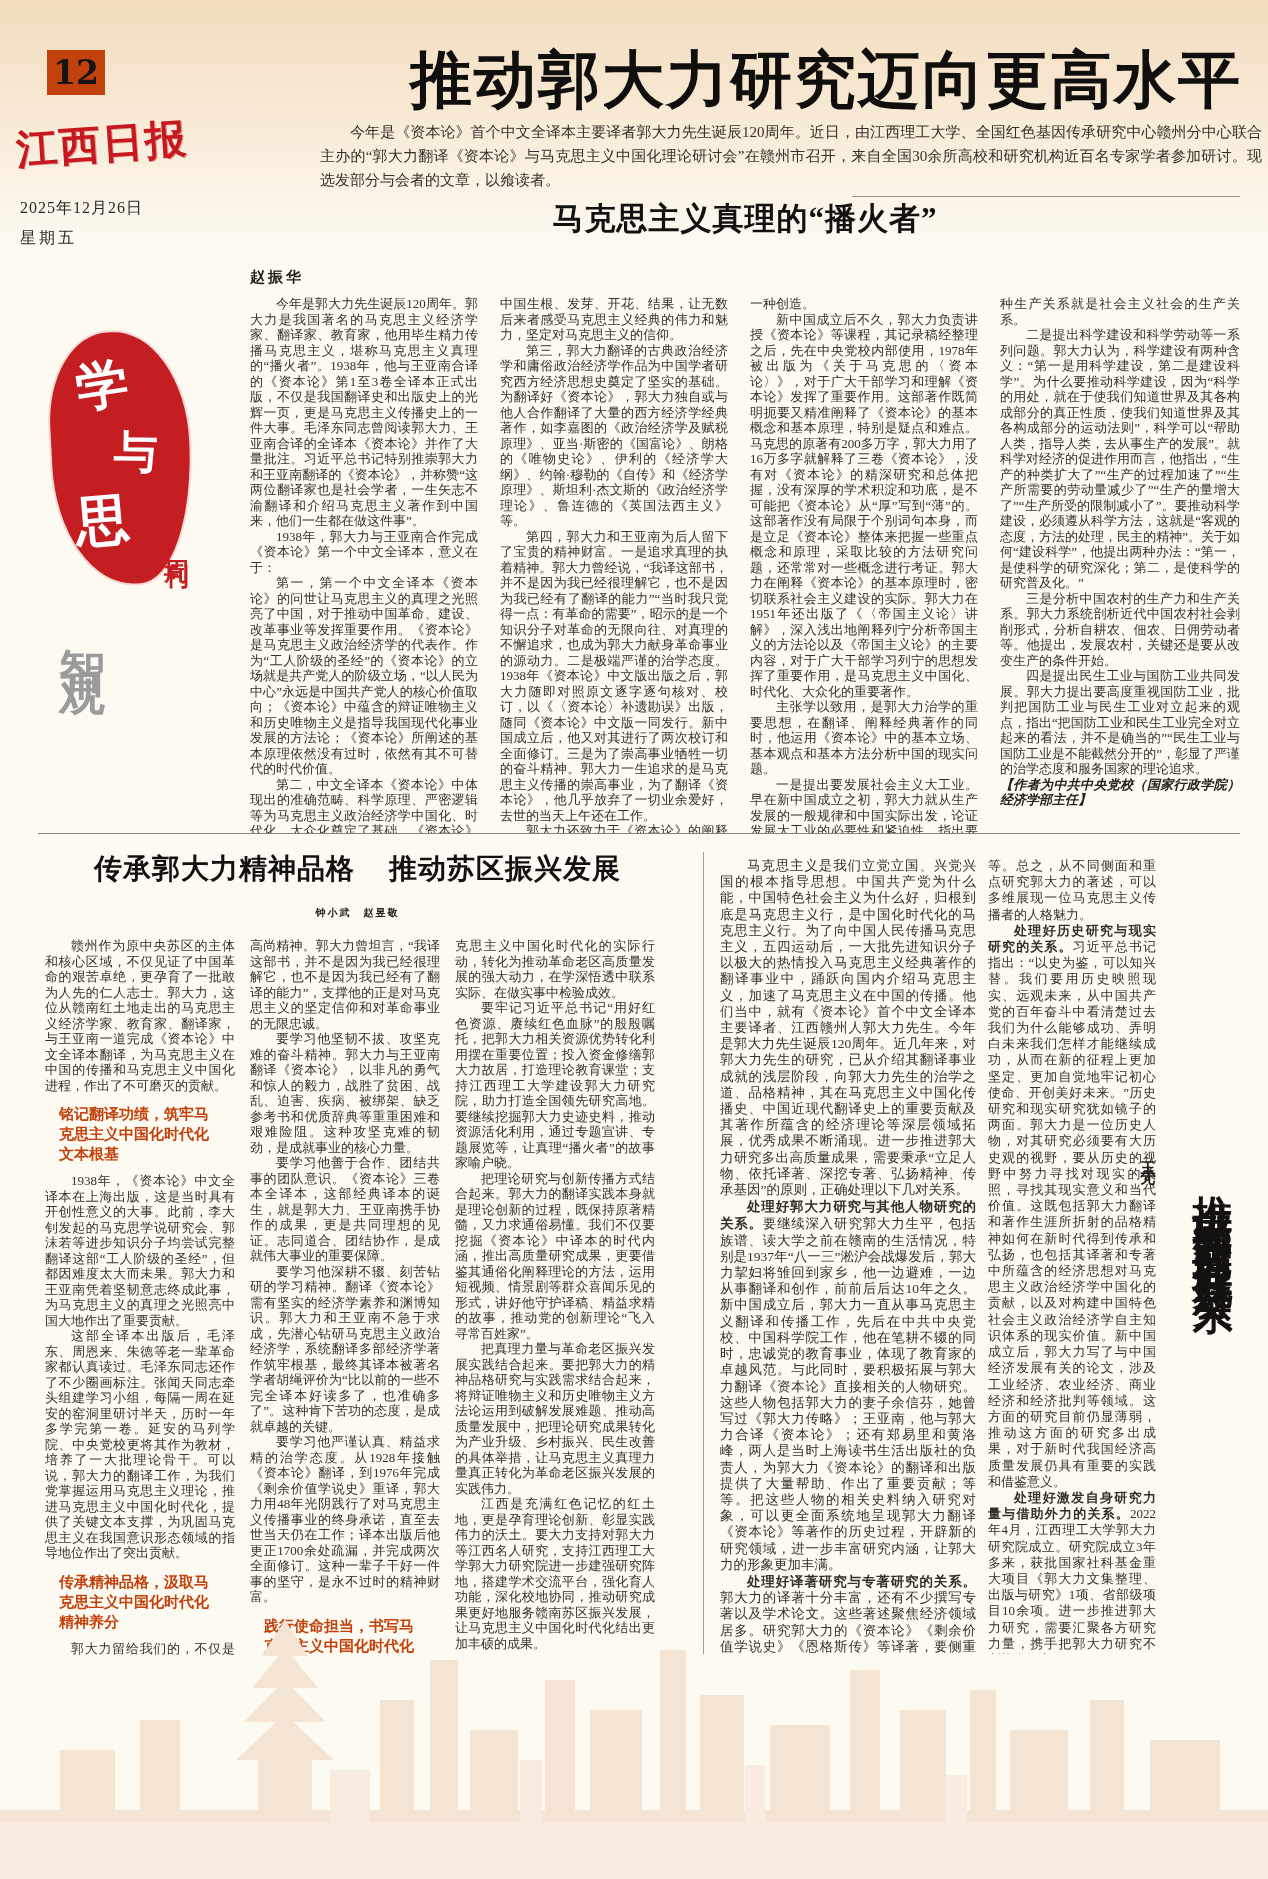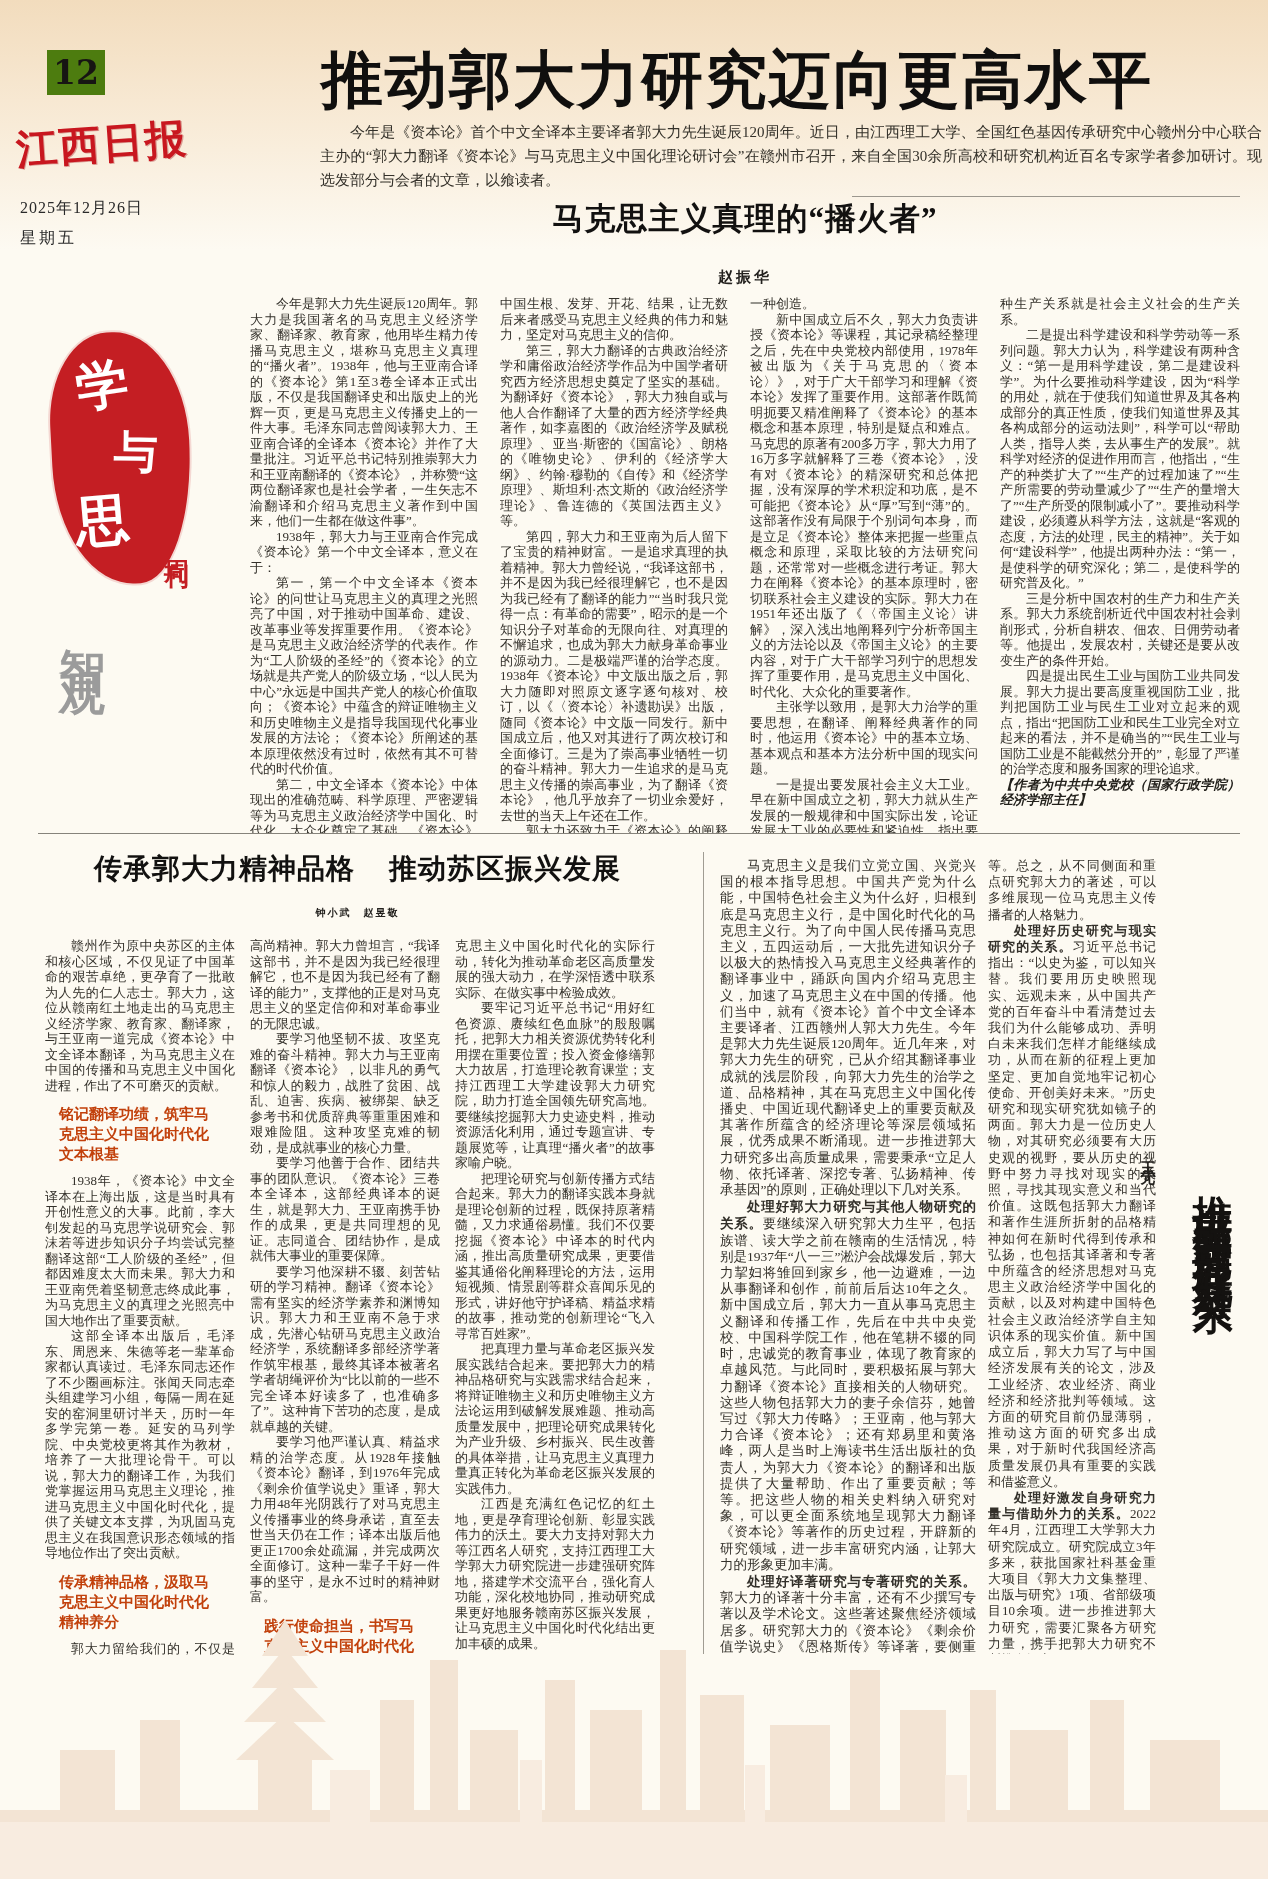--- a/index.html
+++ b/index.html
@@ -9,33 +9,33 @@
     background:#fdfaf2; overflow:hidden;
     font-family:"Liberation Serif","DejaVu Serif",serif; color:#2f2c28;
   }
   #topband{
     position:absolute; left:0; top:0; width:1268px; height:250px;
     background:linear-gradient(180deg,#f2dcbd 0%,#f7e8d2 40%,#fdfaf2 100%);
   }
   .abs{position:absolute;}
   
   #pagenum{
-    left:47px; top:50px; width:58px; height:45px; background:#4d7c0f;
+    left:47px; top:50px; width:58px; height:45px; background:#c2410c;
     font-family:"DejaVu Serif",serif; font-weight:bold; font-size:33px;
     text-align:center; line-height:45px; color:#171513;
   }
   #masthead{
     left:16px; top:116px; width:200px; font-weight:bold; font-size:41px;
     color:#c8171f; transform:rotate(-4deg); letter-spacing:2px;
     font-family:"DejaVu Serif",serif; text-shadow:1px 1px 0 rgba(160,10,15,.35);
   }
   #dateline{left:20px; top:198px; font-size:16px; color:#2a2a2a; letter-spacing:1px;}
   #weekday{left:20px; top:228px; font-size:16px; color:#2a2a2a; letter-spacing:3px;}
   #headline{
-    left:232px; top:38px; width:1010px; text-align:center;
+    left:232px; top:38px; width:1010px; text-align:right;
     font-size:62px; font-weight:900; color:#100f0e; letter-spacing:2px;
     font-family:"Liberation Serif","DejaVu Serif",serif;
   }
   #intro{
     left:300px; top:120px; width:942px; font-size:15px; line-height:24px;
     text-align:justify; text-indent:2em; color:#333029;margin-left:20px;
   }
   #rule-title{left:852px; top:196px; width:388px; height:1px; background:#9b978e;}
   
   #seal{
@@ -54,21 +54,21 @@
   }
   #section-name{
     left:52px; top:612px; color:#9b9b9b; font-weight:bold; font-size:46px;
     writing-mode:vertical-rl; letter-spacing:22px; font-family:"DejaVu Sans",sans-serif;
   }
   
   #a1-title{
     left:250px; top:198px; width:990px; text-align:center;
     font-size:31px; font-weight:bold; color:#121110; letter-spacing:1px;
   }
-  #a1-byline{left:250px; top:268px; width:990px; text-align:center; font-size:15px; font-weight:bold; color:#23211e; letter-spacing:3px;}
+  #a1-byline{left:250px; top:268px; width:990px; font-size:15px; font-weight:bold; color:#23211e; letter-spacing:3px;}
   .column{
     position:absolute; font-size:13px; line-height:15.5px; color:#33302a;
     overflow:hidden; text-align:justify;
   }
   .a1col{top:296px; height:538px;}
   #a1c1{left:250px; width:228px;}
   #a1c2{left:500px; width:228px;}
   #a1c3{left:750px; width:228px;}
   #a1c4{left:1000px; width:240px;}
   

